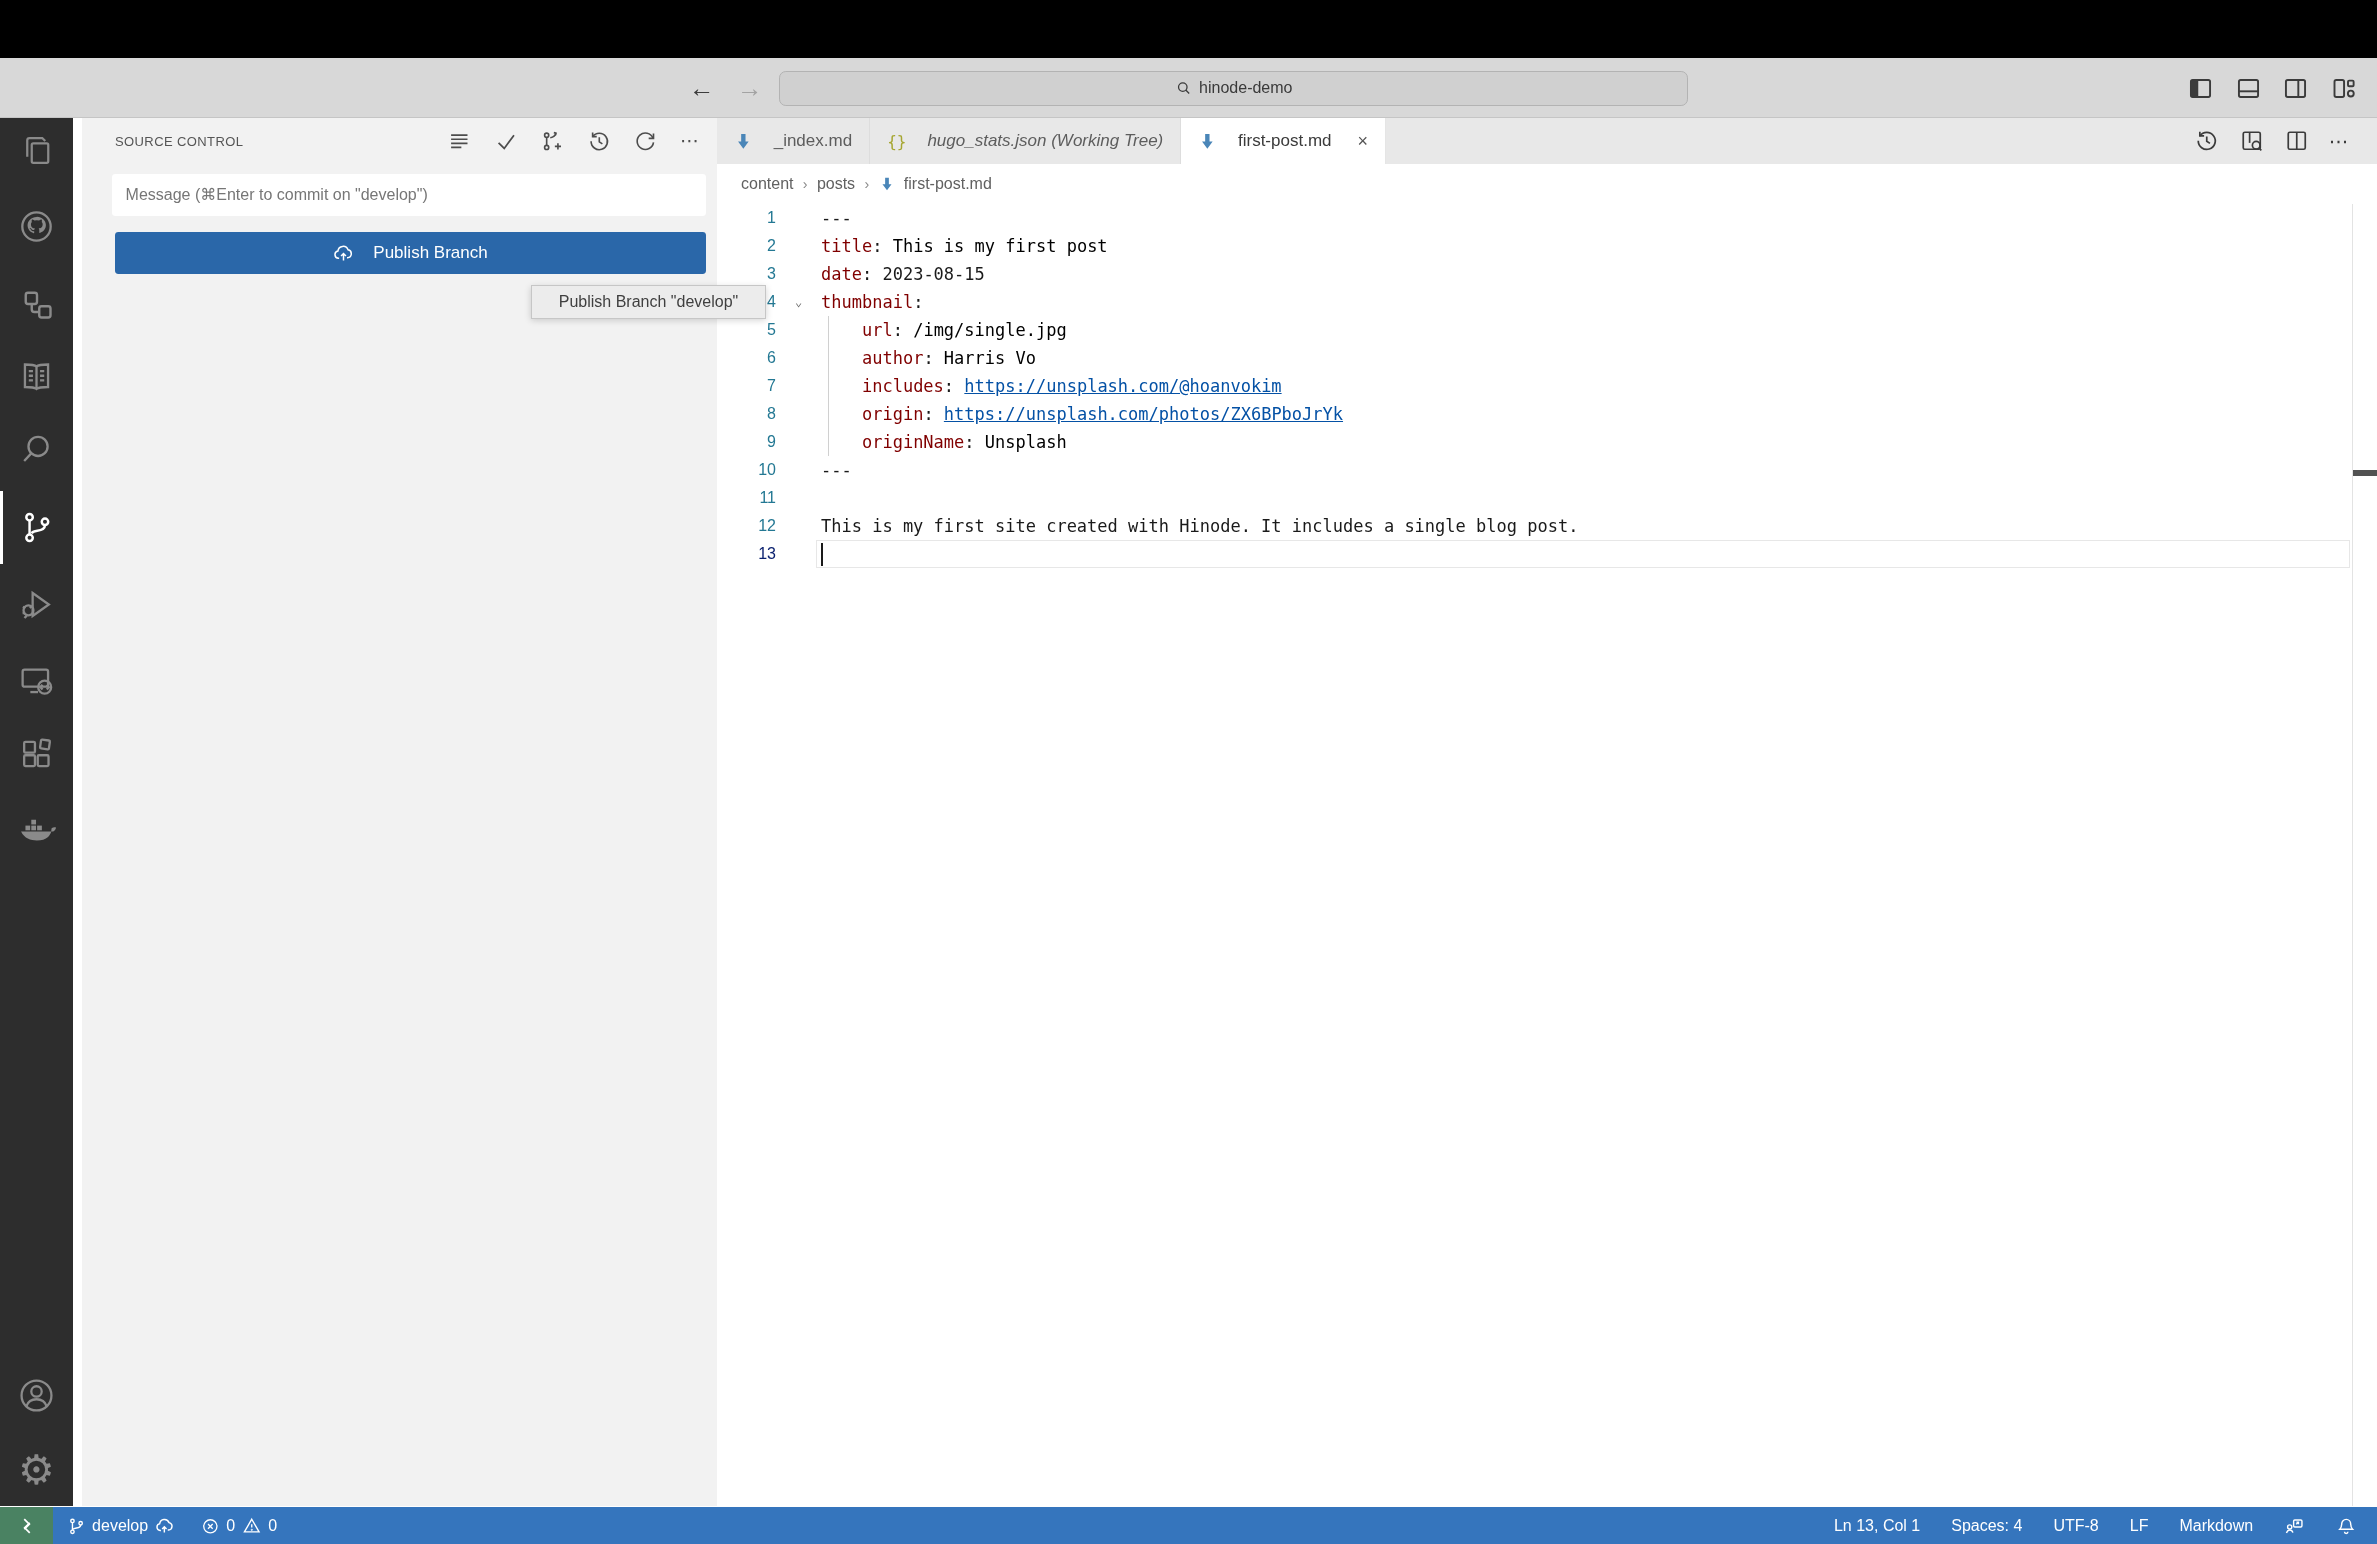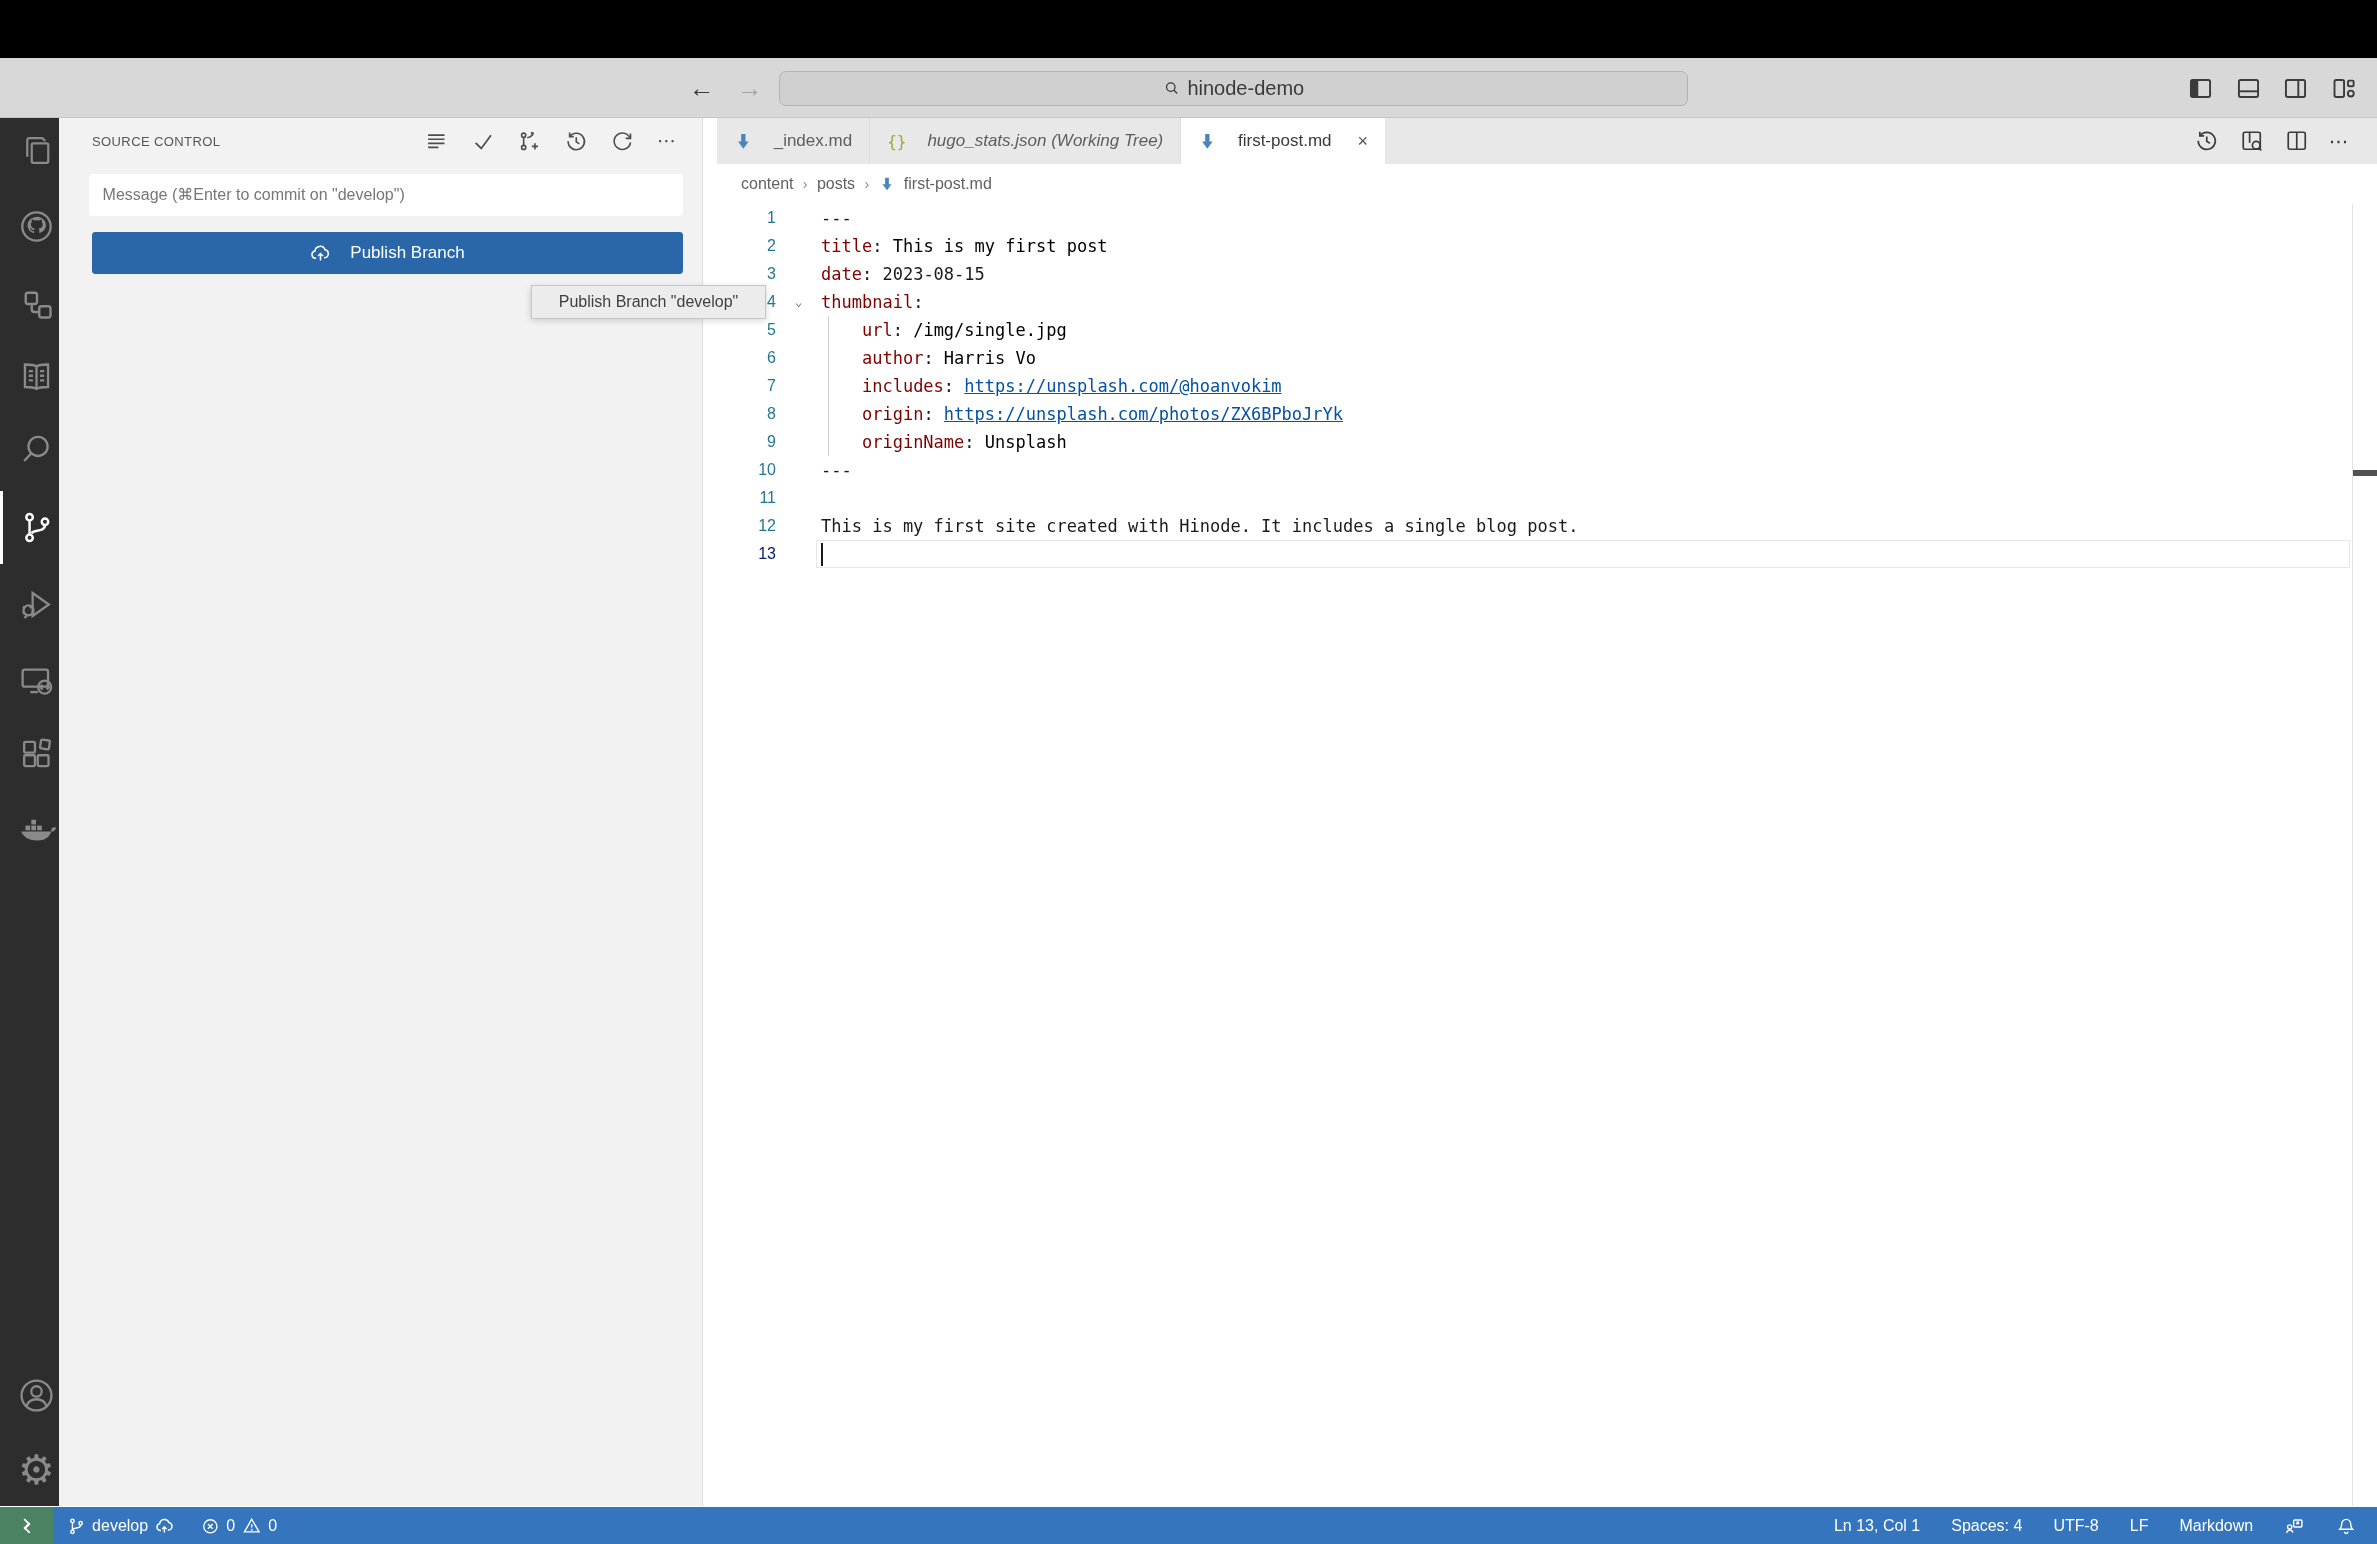--- a/index.html
+++ b/index.html
@@ -13,34 +13,34 @@
   
   .titlebar { position:absolute; left:0; top:58px; width:2377px; height:60px;
               background:#d8d8d8; border-bottom:0.8px solid #c5c5c5; }
   .nav-arrow { position:absolute; top:0; height:60px; display:flex; align-items:center;
                font-size:25.5px; color:#3c3c3c; }
   .nav-back { left:689px; }
   .nav-fwd  { left:737px; color:#a3a3a3; }
   .command-center { position:absolute; left:779px; top:12.7px; width:909px; height:35px;
                     background:#d0d0d0; border:0.8px solid #b3b3b3; border-radius:6.8px;
                     display:flex; align-items:center; justify-content:center; gap:7.6px;
-                    color:#3a3a3a; font-size:20px; }
+                    color:#3a3a3a; font-size:16px; }
   .layout-controls { position:absolute; right:20.4px; top:0; height:60px;
                      display:flex; align-items:center; gap:20.4px; color:#3b3b3b; }
   .layout-controls svg { display:block; }
 
   
   .activitybar { position:absolute; left:0; top:118px; width:73px; height:1388px; background:#2d2d2d; }
   .ab-item { position:absolute; left:0; width:73px; height:73px;
              display:flex; align-items:center; justify-content:center; color:#8a8a8a; }
   .ab-item.active { color:#fff; }
   .ab-indicator { position:absolute; left:0; width:2.5px; height:73px; background:#fff; }
   .gear-glyph { font-size:41px; line-height:41px; }
 
-  .sidebar { position:absolute; left:59px; top:118px; width:644px; height:1388px;
+  .sidebar { position:absolute; left:82px; top:118px; width:644px; height:1388px;
              background:#f2f2f2; border-right:0.8px solid #dcdcdc; }
   .sc-header { position:absolute; left:0; top:0; width:100%; height:46px;
                display:flex; align-items:center; padding:0 24.6px 0 33px; }
   .sc-title { flex:1; font-size:13px; letter-spacing:0.4px; color:#555; }
   .sc-toolbar { display:flex; align-items:center; gap:22px; color:#4d4d4d; }
   .sc-toolbar .dots { font-size:18.7px; letter-spacing:1.7px; color:#4d4d4d; }
   .sc-message { position:absolute; left:30px; top:56px; width:594px; height:42px;
                 border:none; border-radius:3.4px; background:#fff; padding:0 13.6px;
                 font-family:"Liberation Sans",sans-serif; font-size:16px; color:#333; }
   .sc-message::placeholder { color:#767676; opacity:1; }

